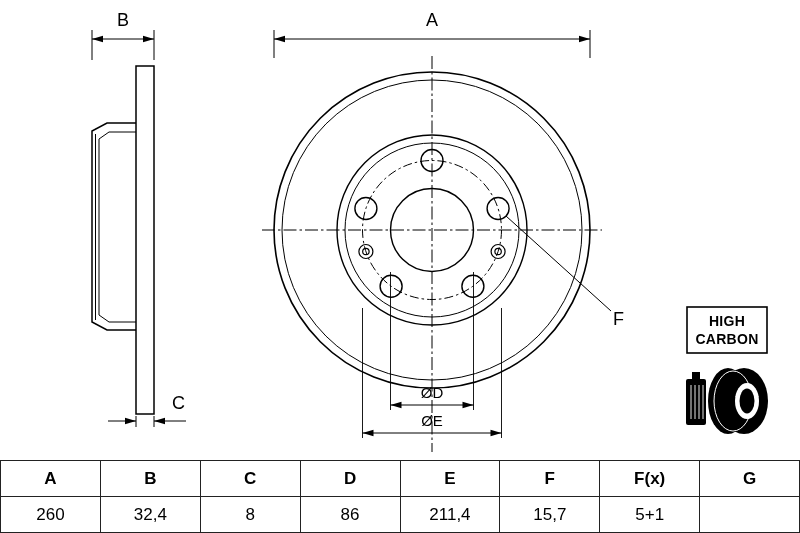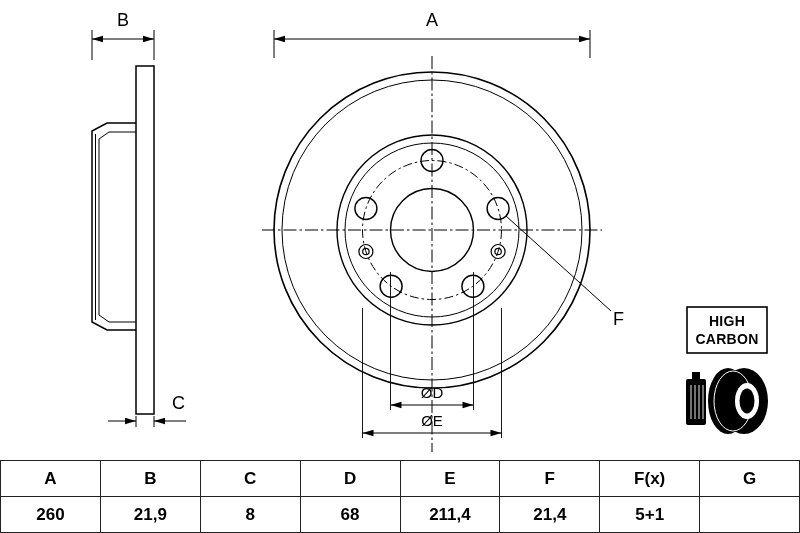--- a/index.html
+++ b/index.html
@@ -12,21 +12,20 @@
   .dia-label { font-size:15px; fill:#000; font-weight:400; }
   .badge-text { font-size:14px; font-weight:700; fill:#000; letter-spacing:0.3px; }
   .spec-table-wrap { position:absolute; left:0; top:460px; width:800px; }
   table.spec {
     width:800px; border-collapse:collapse; table-layout:fixed;
     font-size:17px; color:#000;
   }
   table.spec td {
     border:1px solid #222; height:35px; text-align:center; vertical-align:middle;
     padding:0;
-    font-weight:bold;
   }
   table.spec tr.hdr td { font-weight:700; }
 </style>
 </head>
 <body>
 
 <div class="page">
 
   <svg class="drawing-svg" width="800" height="460" viewBox="0 0 800 460">
 
@@ -157,25 +156,25 @@
         <td>B</td>
         <td>C</td>
         <td>D</td>
         <td>E</td>
         <td>F</td>
         <td>F(x)</td>
         <td>G</td>
       </tr>
       <tr>
         <td>260</td>
-        <td>21,9</td>
+        <td>32,4</td>
         <td>8</td>
-        <td>68</td>
+        <td>86</td>
         <td>211,4</td>
-        <td>21,4</td>
+        <td>15,7</td>
         <td>5+1</td>
         <td></td>
       </tr>
     </tbody>
       </table>
   </div>
 
 </div>
 
 </body></html>

